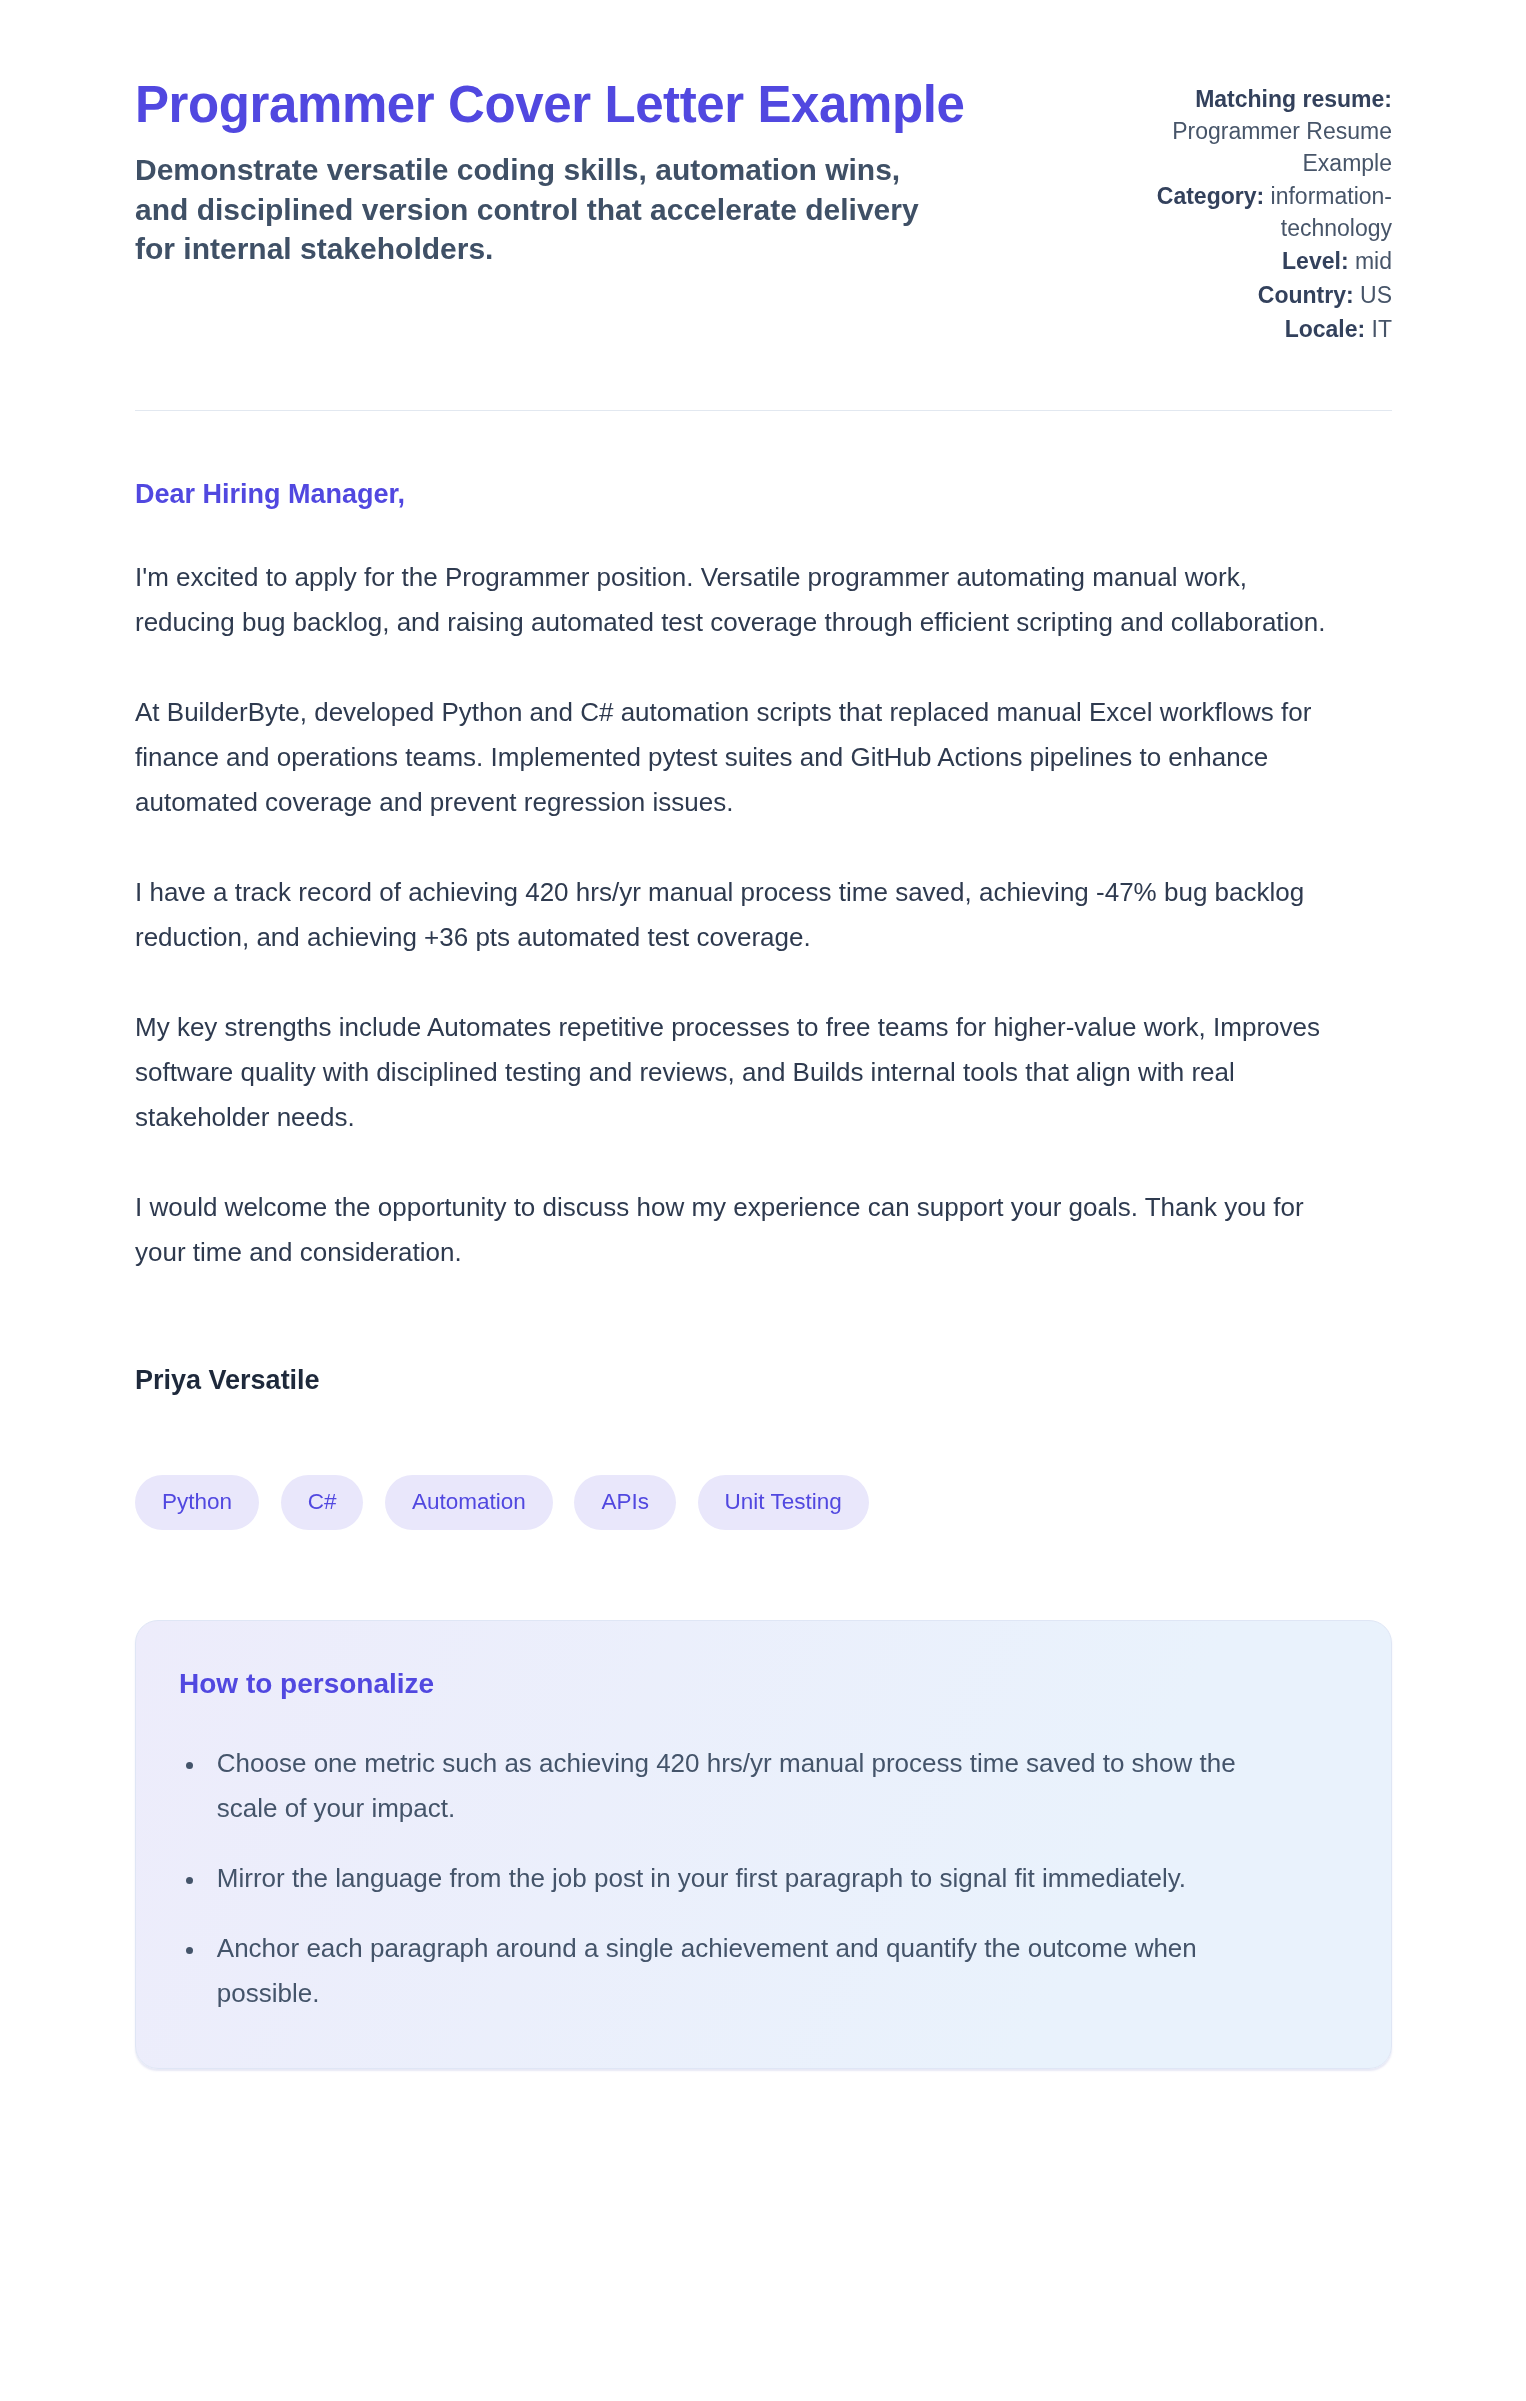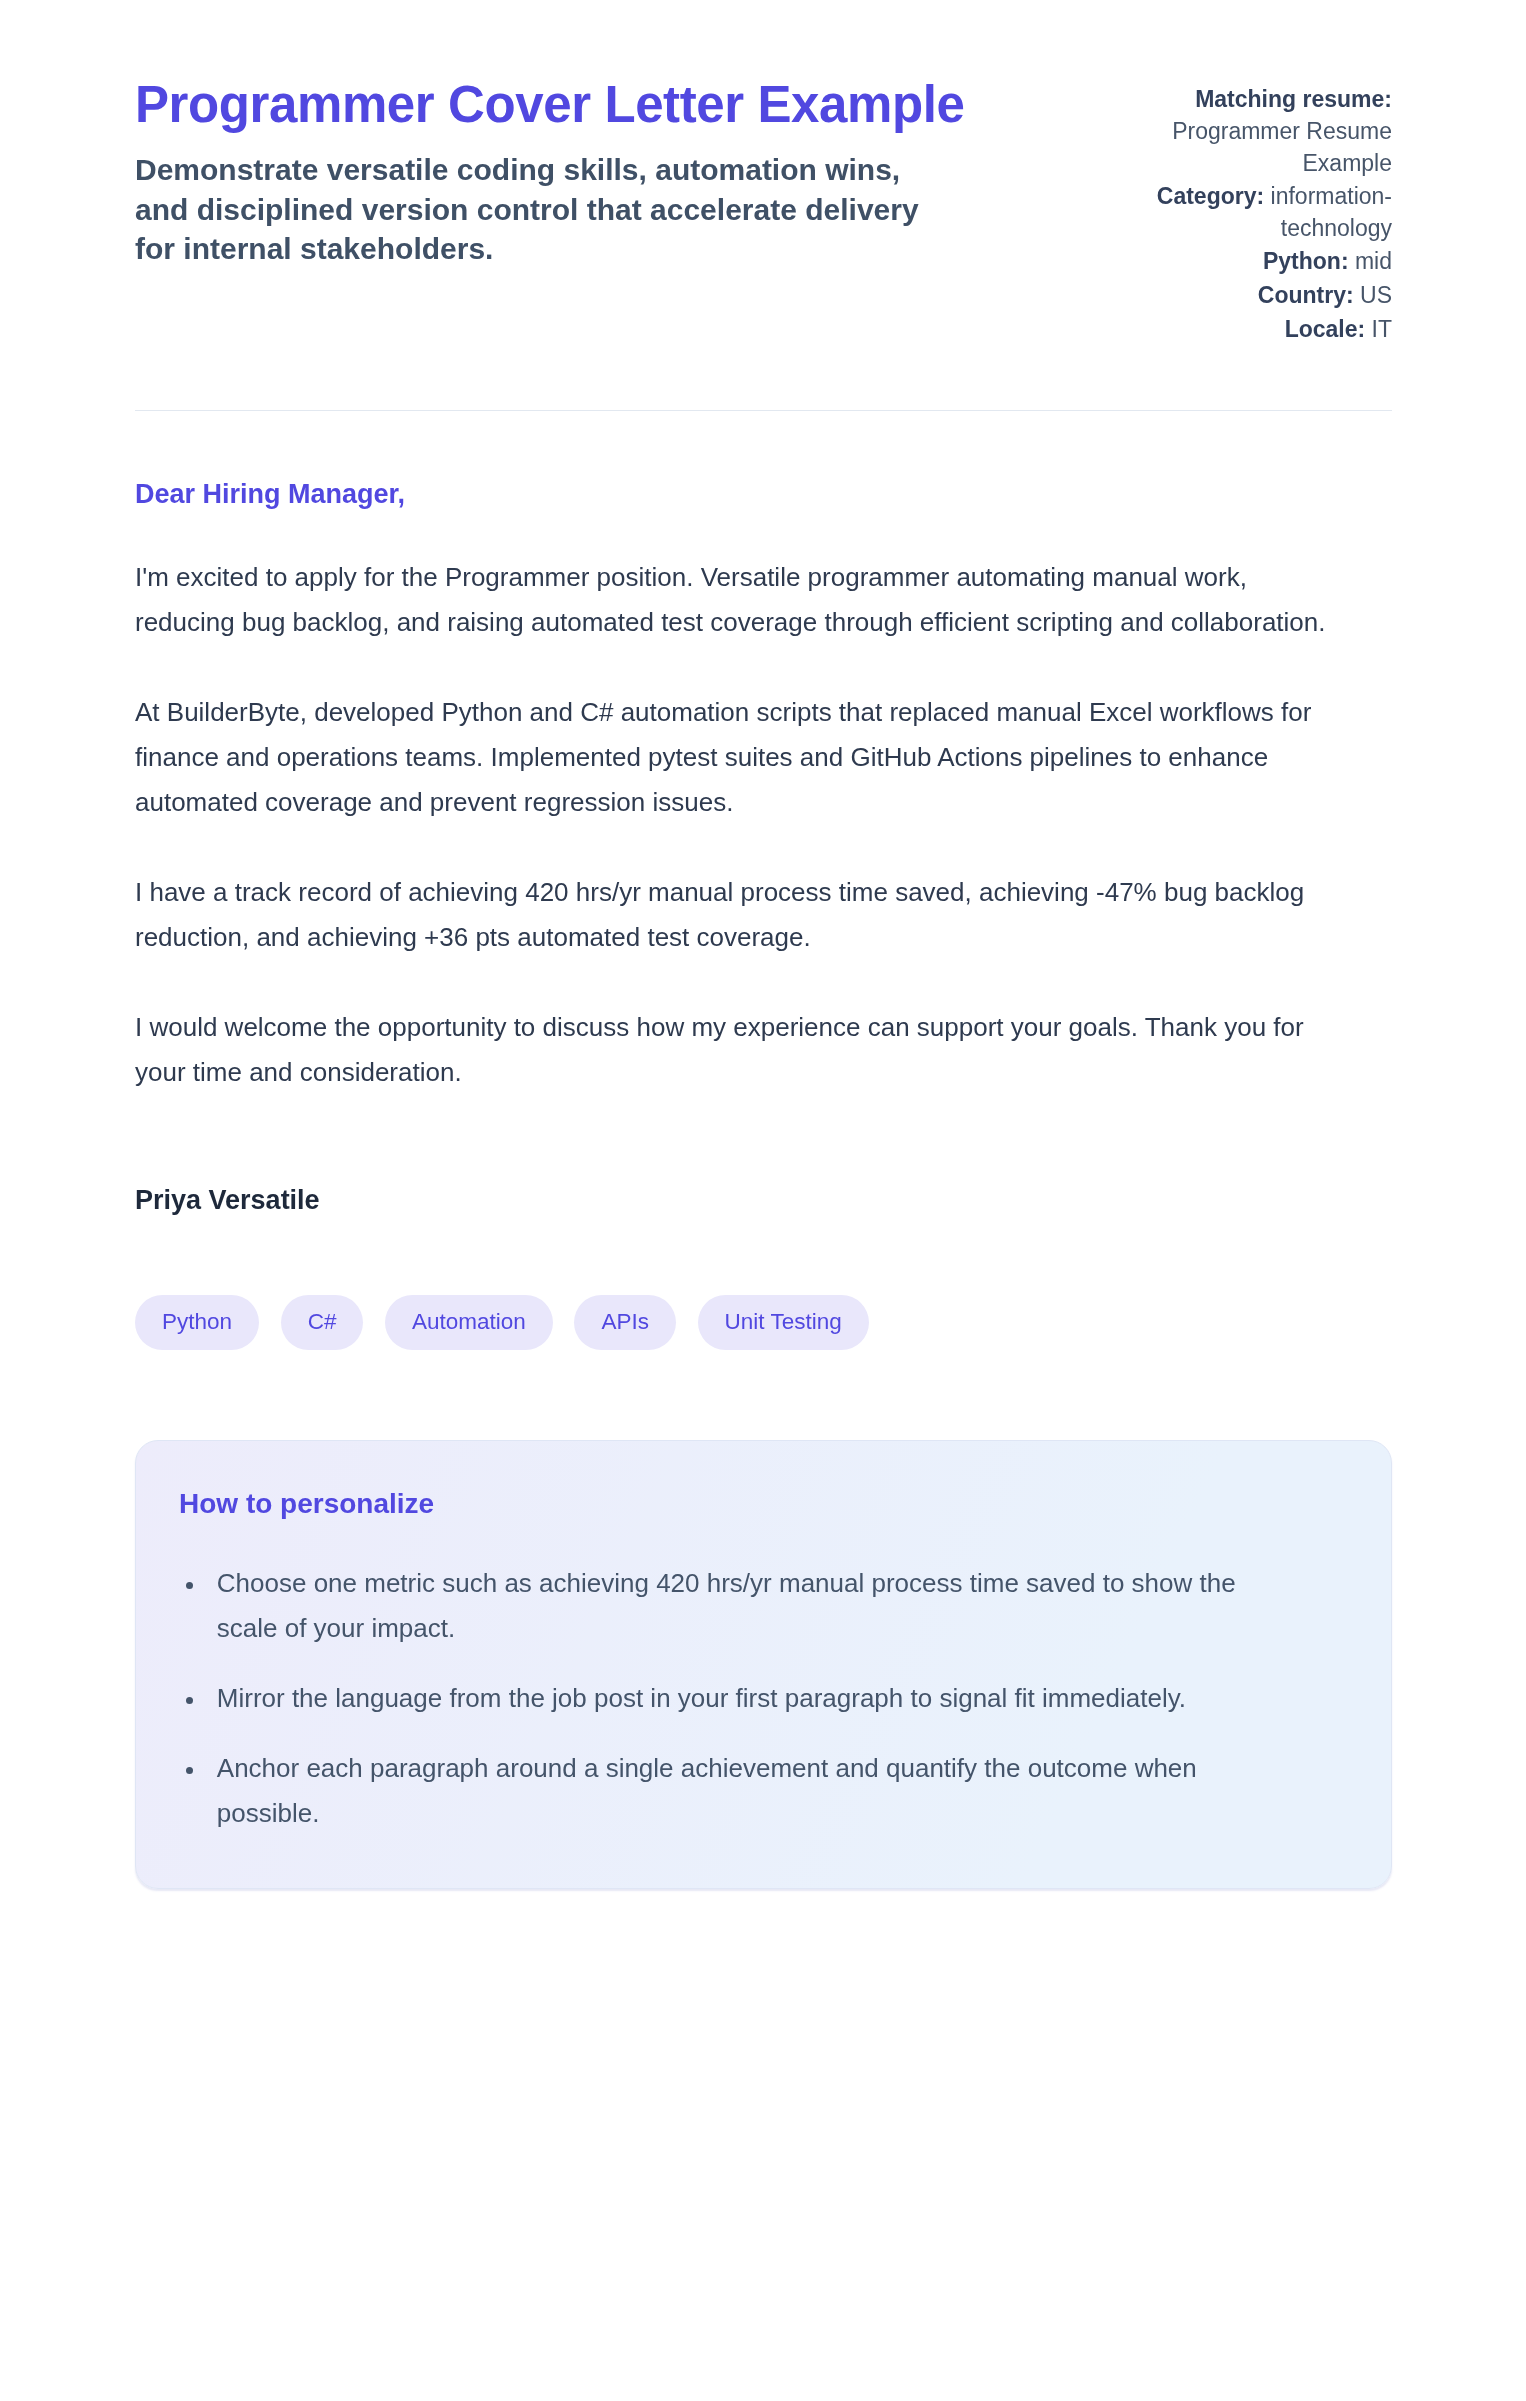--- a/index.html
+++ b/index.html
@@ -161,21 +161,21 @@
     <aside class="meta">
       <div class="meta-row">
         <span class="meta-label">Matching resume:</span>
         <span class="meta-value">Programmer Resume Example</span>
       </div>
       <div class="meta-row">
         <span class="meta-label">Category:</span>
         <span class="meta-value">information-technology</span>
       </div>
       <div class="meta-row">
-        <span class="meta-label">Python:</span>
+        <span class="meta-label">Level:</span>
         <span class="meta-value">mid</span>
       </div>
       <div class="meta-row">
         <span class="meta-label">Country:</span>
         <span class="meta-value">US</span>
       </div>
       <div class="meta-row">
         <span class="meta-label">Locale:</span>
         <span class="meta-value">IT</span>
       </div>
@@ -183,20 +183,21 @@
   </header>
 
   <hr class="divider">
 
   <main>
     <p class="salutation">Dear Hiring Manager,</p>
 
     <p class="para">I'm excited to apply for the Programmer position. Versatile programmer automating manual work, reducing bug backlog, and raising automated test coverage through efficient scripting and collaboration.</p>
     <p class="para">At BuilderByte, developed Python and C# automation scripts that replaced manual Excel workflows for finance and operations teams. Implemented pytest suites and GitHub Actions pipelines to enhance automated coverage and prevent regression issues.</p>
     <p class="para">I have a track record of achieving 420 hrs/yr manual process time saved, achieving -47% bug backlog reduction, and achieving +36 pts automated test coverage.</p>
+    <p class="para">My key strengths include Automates repetitive processes to free teams for higher-value work, Improves software quality with disciplined testing and reviews, and Builds internal tools that align with real stakeholder needs.</p>
     <p class="para">I would welcome the opportunity to discuss how my experience can support your goals. Thank you for your time and consideration.</p>
 
     <p class="sig-name">Priya Versatile</p>
 
     <div class="tags">
       <span class="tag">Python</span>
       <span class="tag">C#</span>
       <span class="tag">Automation</span>
       <span class="tag">APIs</span>
       <span class="tag">Unit Testing</span>

